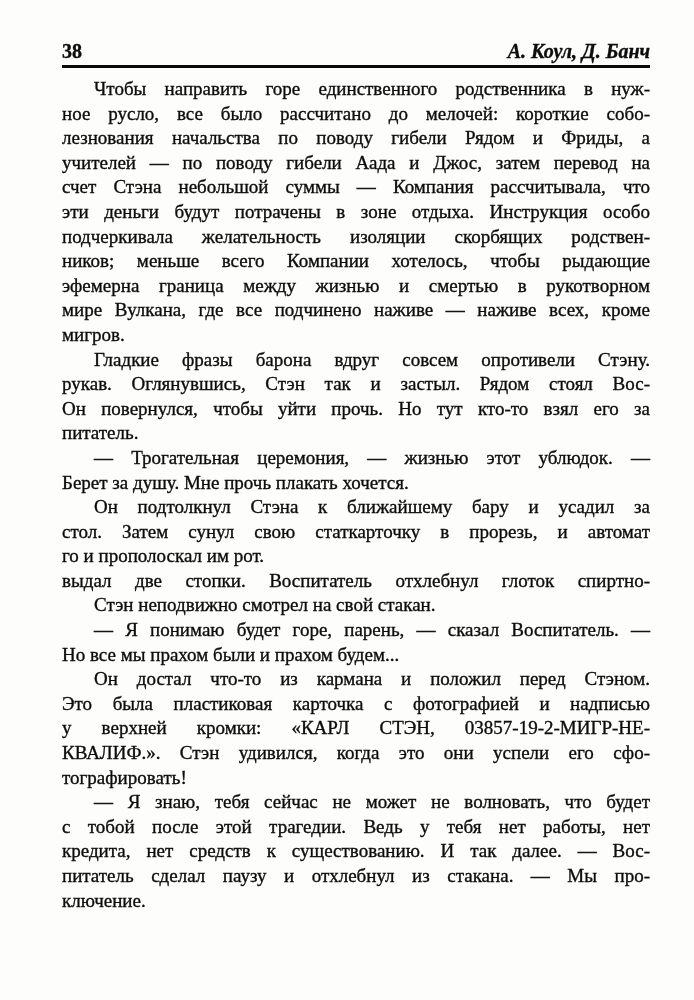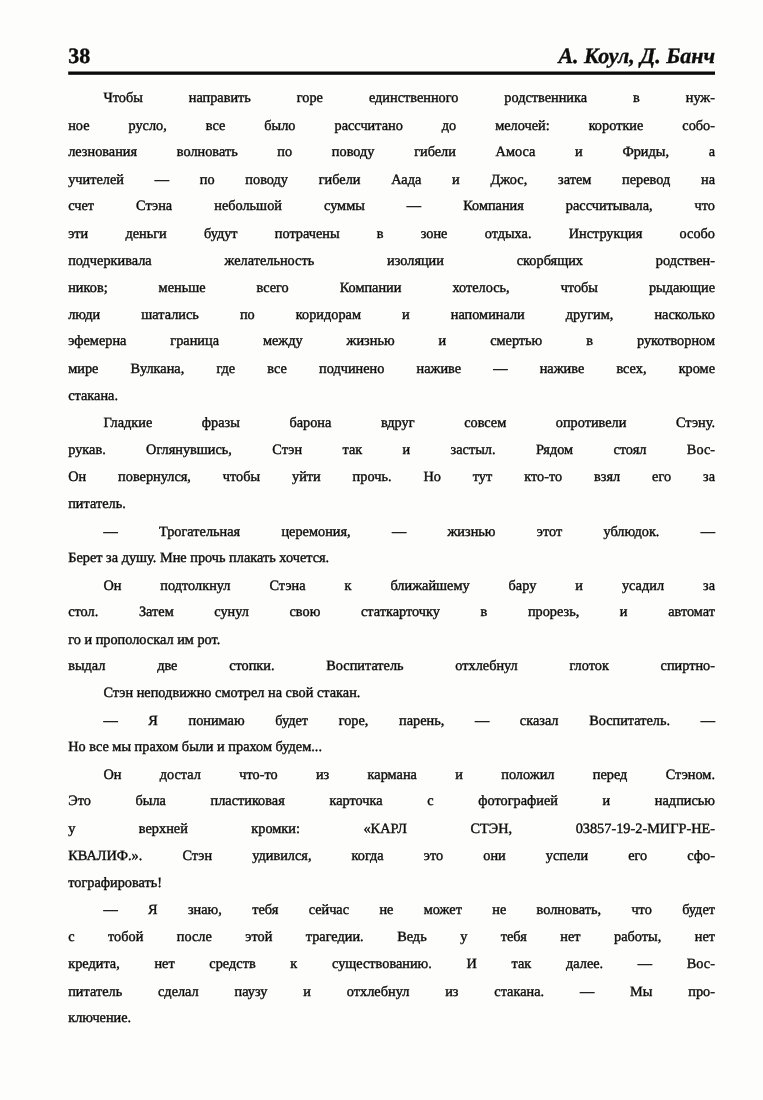--- a/index.html
+++ b/index.html
@@ -34,21 +34,21 @@
   .running-header .title{
     font-style:italic;
   }
   .header-rule{
     border:none;
     border-top:3px solid #0a0a0a;
     margin:3px 0 0 0;
   }
   .body-text{
     margin-top:9px;
-    font-size:13px;
+    font-size:19px;
     line-height:24.6px;
   }
   .paragraph{margin:0;}
   .line{
     text-align:justify;
     text-align-last:justify;
     white-space:normal;
   }
   .line.first{text-indent:32px;}
   .line.last{text-align-last:left;}
@@ -60,30 +60,29 @@
   <div class="content">
     <header class="running-header">
       <span class="pagenum">38</span>
       <span class="title">А. Коул, Д. Банч</span>
     </header>
     <hr class="header-rule">
     <main class="body-text">
         <div class="paragraph">
           <div class="line first">Чтобы направить горе единственного родственника в нуж-</div>
           <div class="line">ное русло, все было рассчитано до мелочей: короткие собо-</div>
-          <div class="line">лезнования волновать по поводу гибели Амоса и Фриды, а</div>
+          <div class="line">лезнования начальства по поводу гибели Рядом и Фриды, а</div>
           <div class="line">учителей — по поводу гибели Аада и Джос, затем перевод на</div>
           <div class="line">счет Стэна небольшой суммы — Компания рассчитывала, что</div>
           <div class="line">эти деньги будут потрачены в зоне отдыха. Инструкция особо</div>
           <div class="line">подчеркивала желательность изоляции скорбящих родствен-</div>
           <div class="line">ников; меньше всего Компании хотелось, чтобы рыдающие</div>
-          <div class="line">люди шатались по коридорам и напоминали другим, насколько</div>
           <div class="line">эфемерна граница между жизнью и смертью в рукотворном</div>
           <div class="line">мире Вулкана, где все подчинено наживе — наживе всех, кроме</div>
-          <div class="line last">стакана.</div>
+          <div class="line last">мигров.</div>
         </div>
         <div class="paragraph">
           <div class="line first">Гладкие фразы барона вдруг совсем опротивели Стэну.</div>
           <div class="line">рукав. Оглянувшись, Стэн так и застыл. Рядом стоял Вос-</div>
           <div class="line">Он повернулся, чтобы уйти прочь. Но тут кто-то взял его за</div>
           <div class="line last">питатель.</div>
         </div>
         <div class="paragraph">
           <div class="line first">— Трогательная церемония, — жизнью этот ублюдок. —</div>
           <div class="line last">Берет за душу. Мне прочь плакать хочется.</div>

